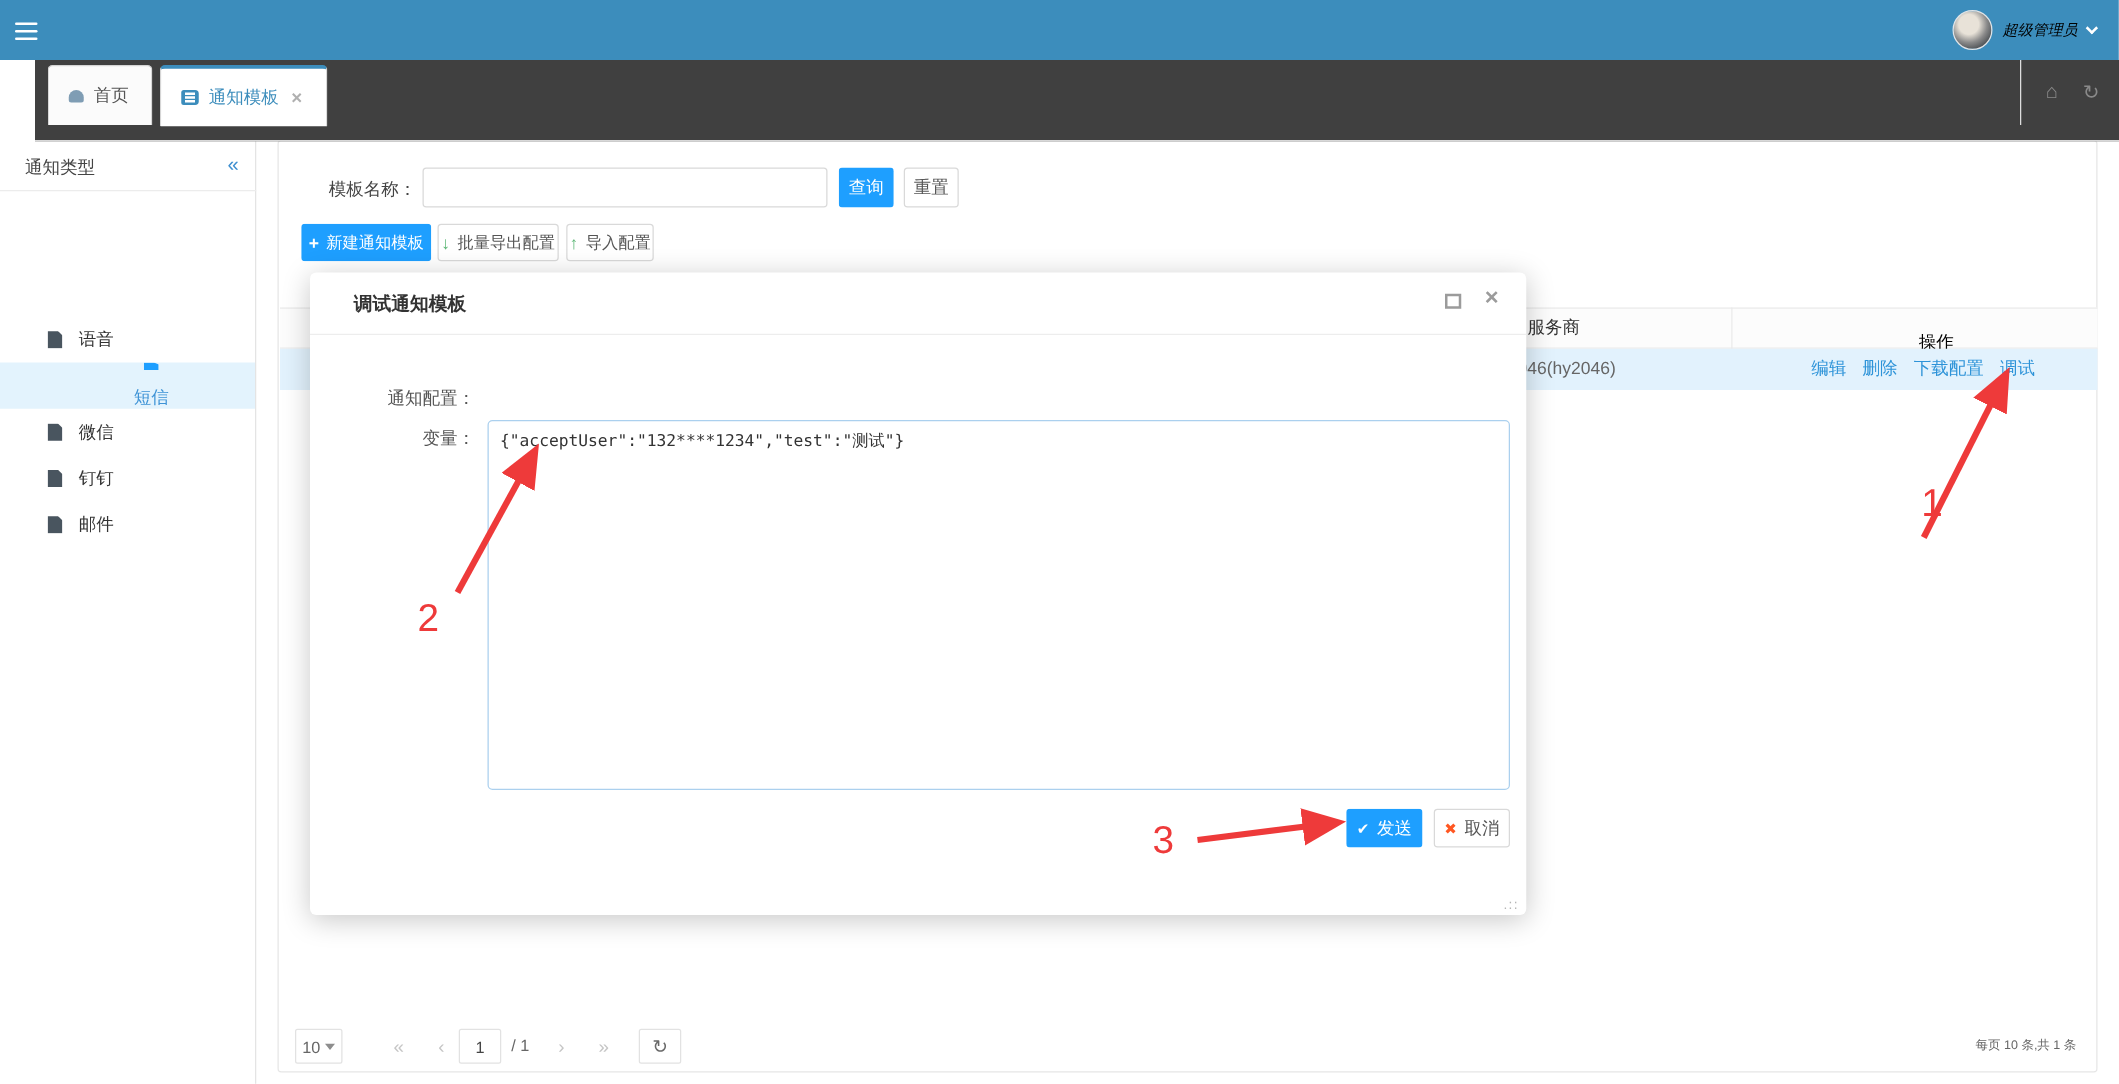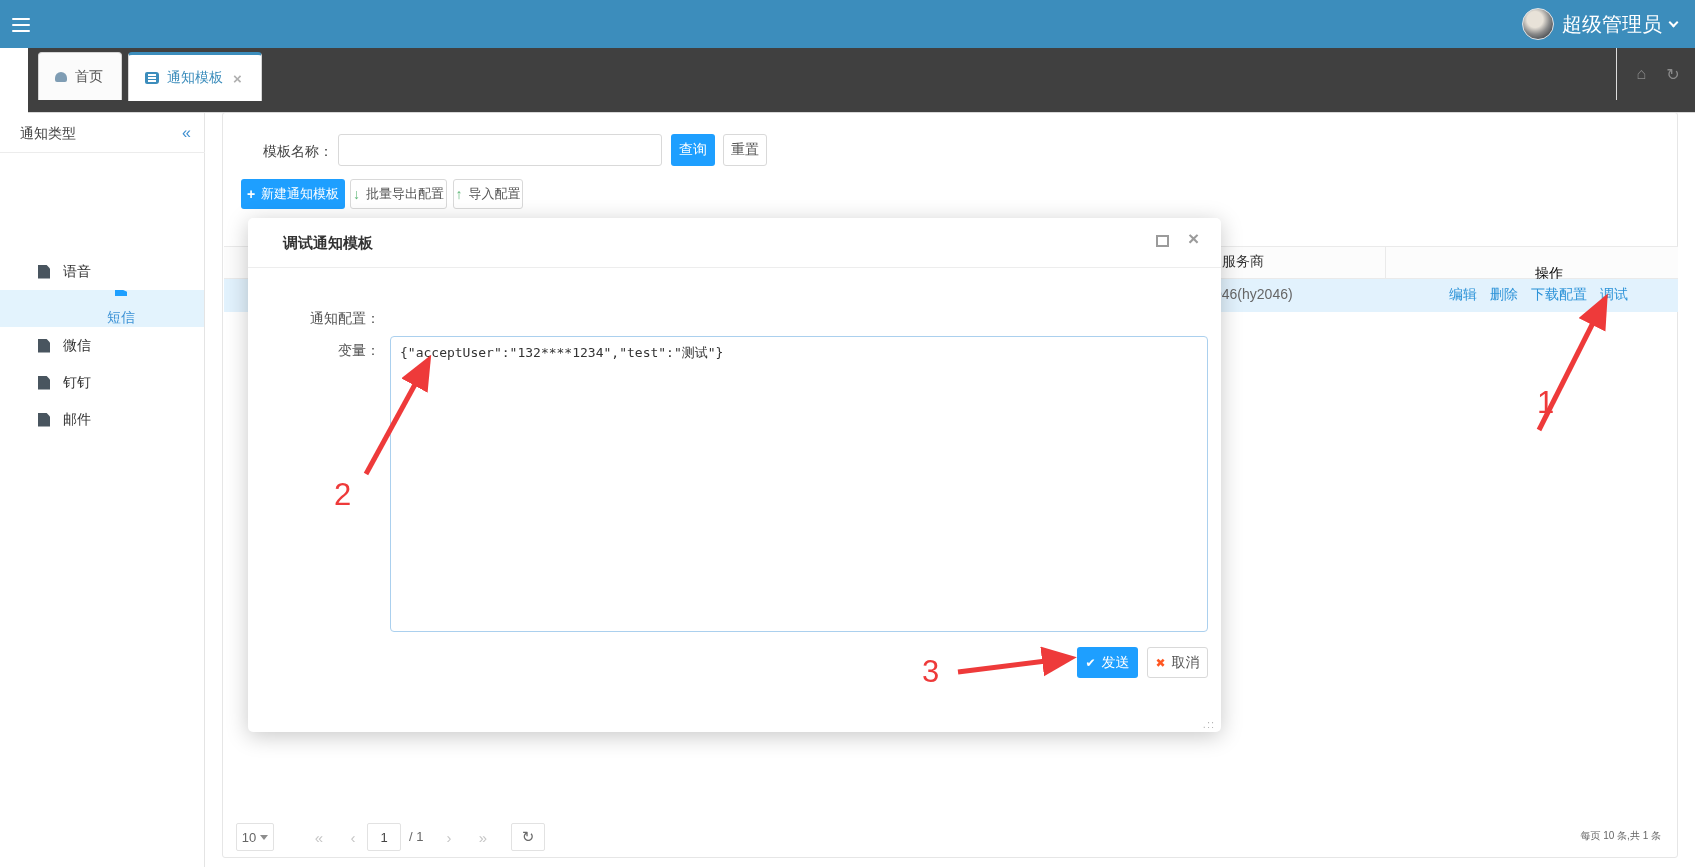--- a/index.html
+++ b/index.html
@@ -6,21 +6,21 @@
   html,body { width:1695px; height:867px; overflow:hidden; }
   body { font-family:"Liberation Sans","DejaVu Sans",sans-serif; font-size:14px; color:#333; background:#fff; }
   #stage { position:absolute; left:0; top:0; width:1695px; height:867px; background:#fff; }
 
   
   .navbar { position:absolute; left:0; top:0; width:1695px; height:48px; background:#3c8dbc; z-index:10; }
   .hamburger { position:absolute; left:12px; top:14px; width:22px; height:20px; cursor:pointer; }
   .hamburger span { display:block; width:18px; height:2.5px; background:#fff; margin:3.5px 0; border-radius:1px; }
   .user-area { position:absolute; right:18px; top:0; height:48px; display:flex; align-items:center; gap:8px; cursor:pointer; }
   .avatar { width:32px; height:32px; border-radius:50%; background:radial-gradient(circle at 40% 35%, #e8e2d8 0 30%, #8a8a8a 55%, #3a3f44 85%); border:1px solid #dfe4e8; }
-  .user-name { color:#ffffff; font-size:20px; }
+  .user-name { color:#000000; font-size:12px;font-style:italic; }
   .user-caret { width:7px; height:7px; border-right:2px solid #fff; border-bottom:2px solid #fff; transform:rotate(45deg); margin-top:-4px; }
 
   
   .tabbar { position:absolute; left:0; top:48px; width:1695px; height:65px; background:#404040; border-bottom:1px solid #d8d8d8; z-index:9;margin-left:28px; }
   .tab { position:absolute; top:4px; height:48px; background:#fbfbfb; border:1px solid #d5d5d5; border-bottom:none; border-radius:4px 4px 0 0; display:flex; align-items:center; gap:8px; padding:0 16px; cursor:pointer; color:#555; }
   .tab.home { left:10px; width:84px; }
   .tab.active { left:100px; width:134px; background:#fff; border-top:3px solid #3c8dbc; color:#3c8dbc; height:49px; z-index:11; }
   .droid-icon { width:12px; height:10px; background:#7f9db4; border-radius:6px 6px 2px 2px; }
   .book-icon { width:14px; height:12px; background:#3c8dbc; border-radius:2px 3px 3px 2px; position:relative; }
   .book-icon:after { content:""; position:absolute; left:3px; top:2px; width:8px; height:1.5px; background:#fff; box-shadow:0 3px 0 #fff, 0 6px 0 #fff; }

